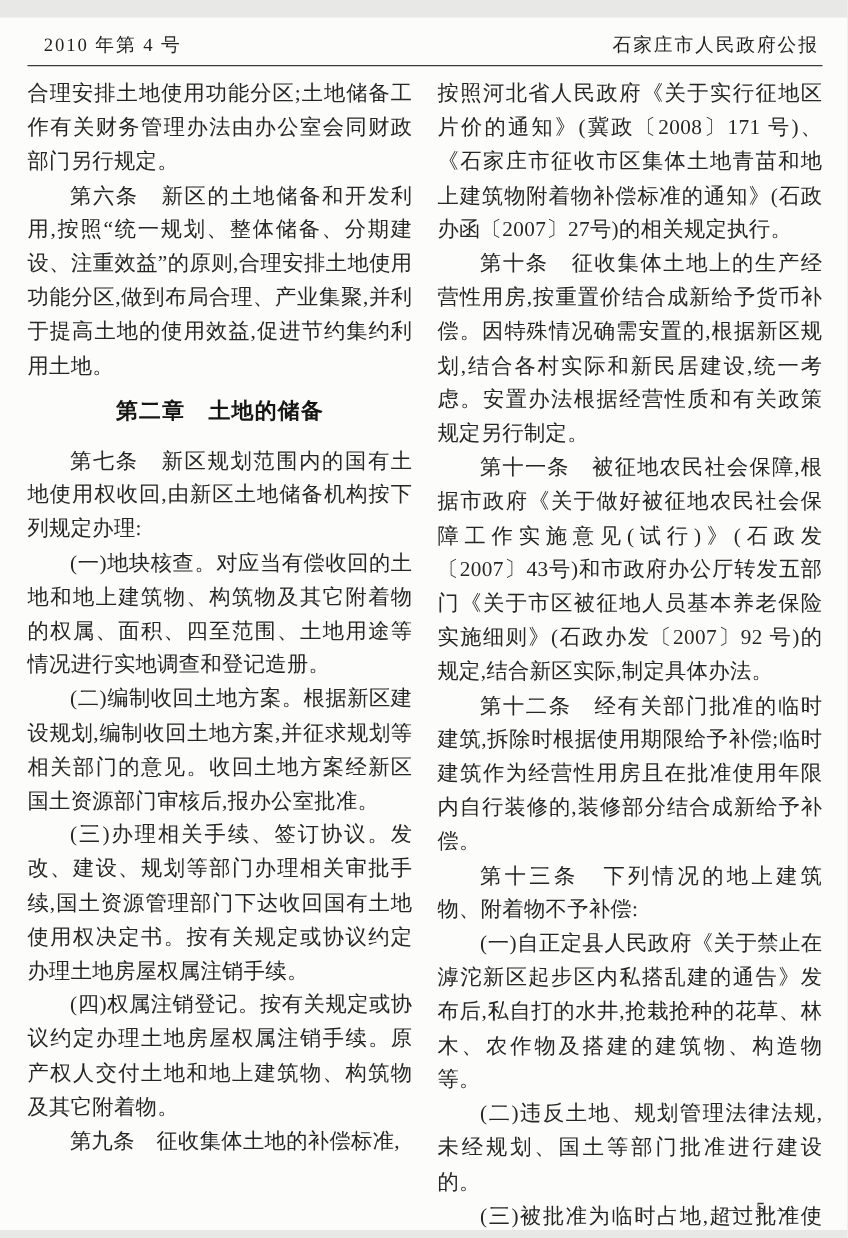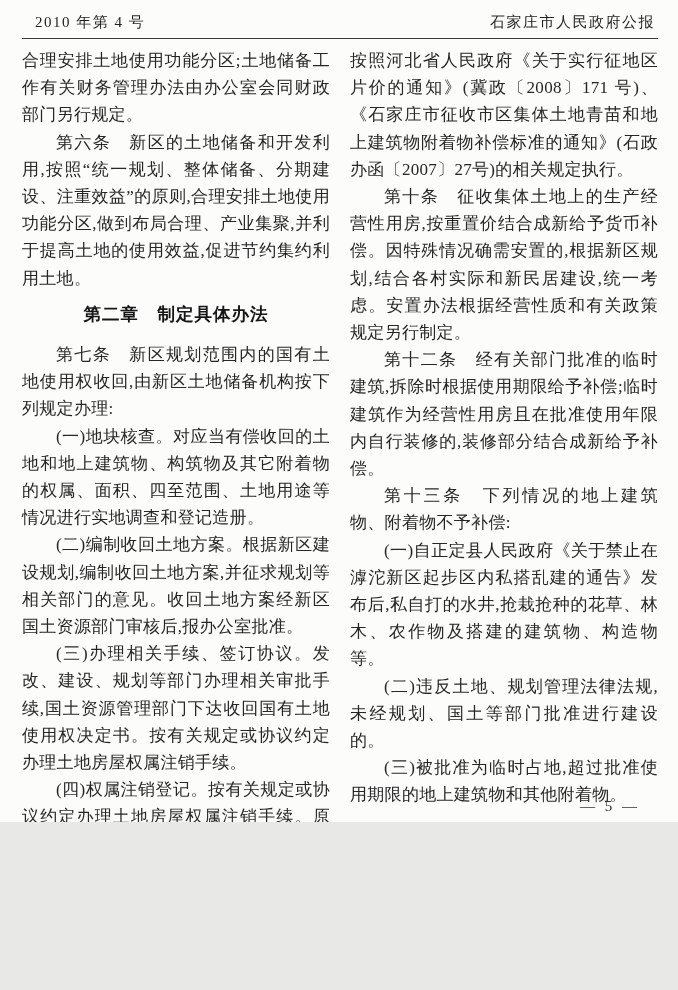--- a/index.html
+++ b/index.html
@@ -3,22 +3,22 @@
 <meta charset="utf-8">
 <style>
   html, body {
     margin: 0;
     padding: 0;
     background: #e8e8e6;
   }
   .page {
     position: relative;
     width: 678px;
-    height: 822px;
-    margin: 0 auto;
+    height: 970px;
+    margin: 14px auto;
     background: #fcfcfa;
     box-sizing: border-box;
     padding: 13px 20px 0 22px;
     overflow: hidden;
     font-family: "Liberation Serif", "DejaVu Serif", serif;
     color: #242424;
   }
   .header {
     display: flex;
     justify-content: space-between;
@@ -82,31 +82,32 @@
     <span>2010 年第 4 号</span>
     <span>石家庄市人民政府公报</span>
   </div>
 
   <div class="rule"></div>
 
   <div class="columns">
     <div class="column">
         <p class="body no-indent">合理安排土地使用功能分区;土地储备工作有关财务管理办法由办公室会同财政部门另行规定。</p>
         <p class="body">第六条　新区的土地储备和开发利用,按照“统一规划、整体储备、分期建设、注重效益”的原则,合理安排土地使用功能分区,做到布局合理、产业集聚,并利于提高土地的使用效益,促进节约集约利用土地。</p>
-        <h2 class="chapter-heading">第二章　制定具体办法</h2>
+        <h2 class="chapter-heading">第二章　土地的储备</h2>
         <p class="body">第七条　新区规划范围内的国有土地使用权收回,由新区土地储备机构按下列规定办理:</p>
         <p class="body">(一)地块核查。对应当有偿收回的土地和地上建筑物、构筑物及其它附着物的权属、面积、四至范围、土地用途等情况进行实地调查和登记造册。</p>
         <p class="body">(二)编制收回土地方案。根据新区建设规划,编制收回土地方案,并征求规划等相关部门的意见。收回土地方案经新区国土资源部门审核后,报办公室批准。</p>
         <p class="body">(三)办理相关手续、签订协议。发改、建设、规划等部门办理相关审批手续,国土资源管理部门下达收回国有土地使用权决定书。按有关规定或协议约定办理土地房屋权属注销手续。</p>
         <p class="body">(四)权属注销登记。按有关规定或协议约定办理土地房屋权属注销手续。原产权人交付土地和地上建筑物、构筑物及其它附着物。</p>
         <p class="body">第九条　征收集体土地的补偿标准,</p>
       </div>
     <div class="column">
         <p class="body no-indent">按照河北省人民政府《关于实行征地区片价的通知》(冀政〔2008〕171 号)、《石家庄市征收市区集体土地青苗和地上建筑物附着物补偿标准的通知》(石政办函〔2007〕27号)的相关规定执行。</p>
         <p class="body">第十条　征收集体土地上的生产经营性用房,按重置价结合成新给予货币补偿。因特殊情况确需安置的,根据新区规划,结合各村实际和新民居建设,统一考虑。安置办法根据经营性质和有关政策规定另行制定。</p>
+        <p class="body">第十一条　被征地农民社会保障,根据市政府《关于做好被征地农民社会保障工作实施意见(试行)》(石政发〔2007〕43号)和市政府办公厅转发五部门《关于市区被征地人员基本养老保险实施细则》(石政办发〔2007〕92 号)的规定,结合新区实际,制定具体办法。</p>
         <p class="body">第十二条　经有关部门批准的临时建筑,拆除时根据使用期限给予补偿;临时建筑作为经营性用房且在批准使用年限内自行装修的,装修部分结合成新给予补偿。</p>
         <p class="body">第十三条　下列情况的地上建筑物、附着物不予补偿:</p>
         <p class="body">(一)自正定县人民政府《关于禁止在滹沱新区起步区内私搭乱建的通告》发布后,私自打的水井,抢栽抢种的花草、林木、农作物及搭建的建筑物、构造物等。</p>
         <p class="body">(二)违反土地、规划管理法律法规,未经规划、国土等部门批准进行建设的。</p>
         <p class="body">(三)被批准为临时占地,超过批准使用期限的地上建筑物和其他附着物。</p>
       </div>
   </div>
 
   <div class="footer">
     <span>— 5 —</span>

